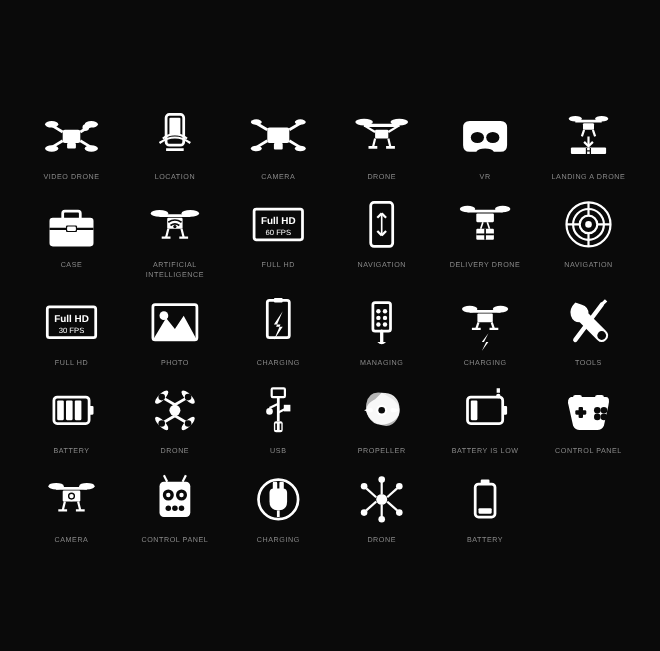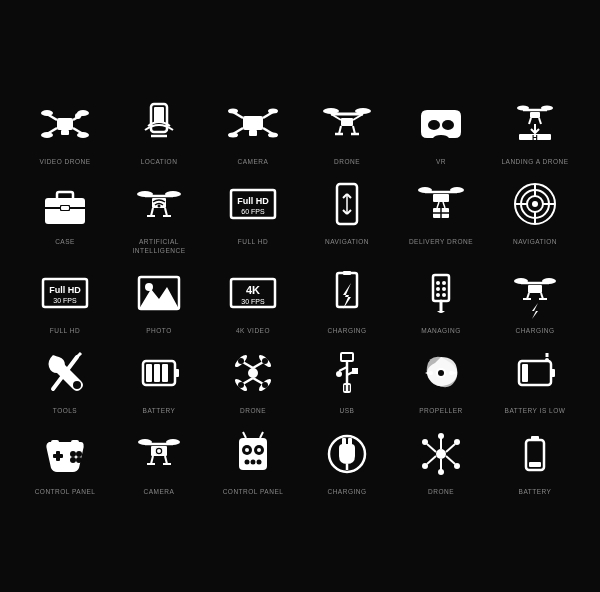--- a/index.html
+++ b/index.html
@@ -296,30 +296,20 @@
         <rect x="6" y="10" width="40" height="32" rx="2" fill="none" stroke="white" stroke-width="2.5"></rect>
 
         <polygon points="6,42 18,22 26,32 34,20 46,42" fill="white"></polygon>
 
         <circle cx="16" cy="20" r="4"></circle>
       </svg>
     </div>
     <span class="icon-label">PHOTO</span>
   </div>
 
-  <div class="icon-cell">
-    <div class="icon-wrapper">
-      <svg width="52" height="52" viewBox="0 0 52 52">
-        <rect x="4" y="12" width="44" height="28" rx="2" fill="none" stroke="white" stroke-width="2.5"></rect>
-        <text x="26" y="27" text-anchor="middle" fill="white" font-size="11" font-weight="bold">4K</text>
-        <text x="26" y="37" text-anchor="middle" fill="white" font-size="7">30 FPS</text>
-      </svg>
-    </div>
-    <span class="icon-label">4K VIDEO</span>
-  </div>
 
   <div class="icon-cell">
     <div class="icon-wrapper">
       <svg width="52" height="52" viewBox="0 0 52 52">
 
         <rect x="16" y="6" width="20" height="34" rx="2" fill="none" stroke="white" stroke-width="2.5"></rect>
 
         <rect x="22" y="4" width="8" height="4" rx="1"></rect>
 
         <polygon points="30,16 22,28 28,28 22,42 30,30 24,30" fill="white"></polygon>

